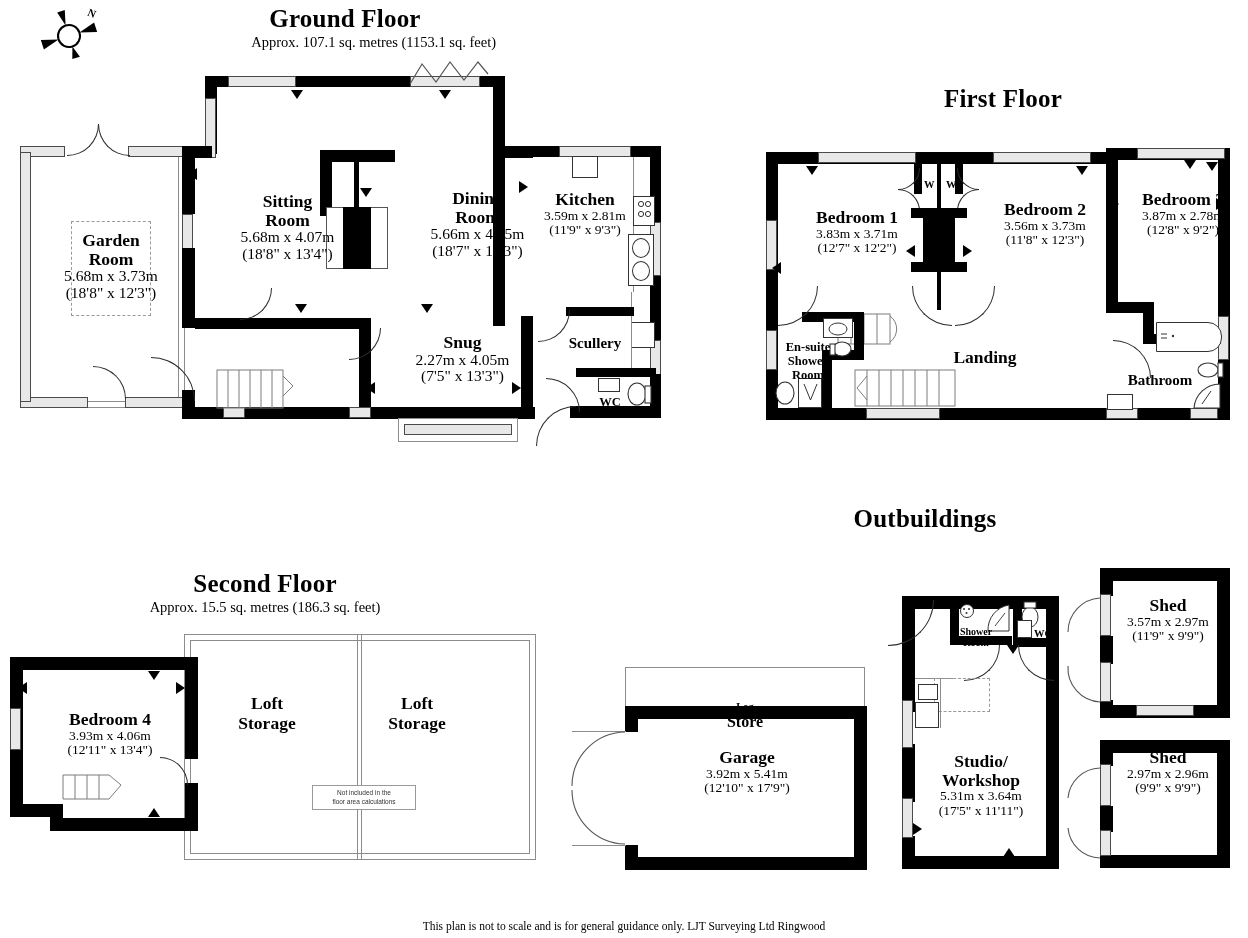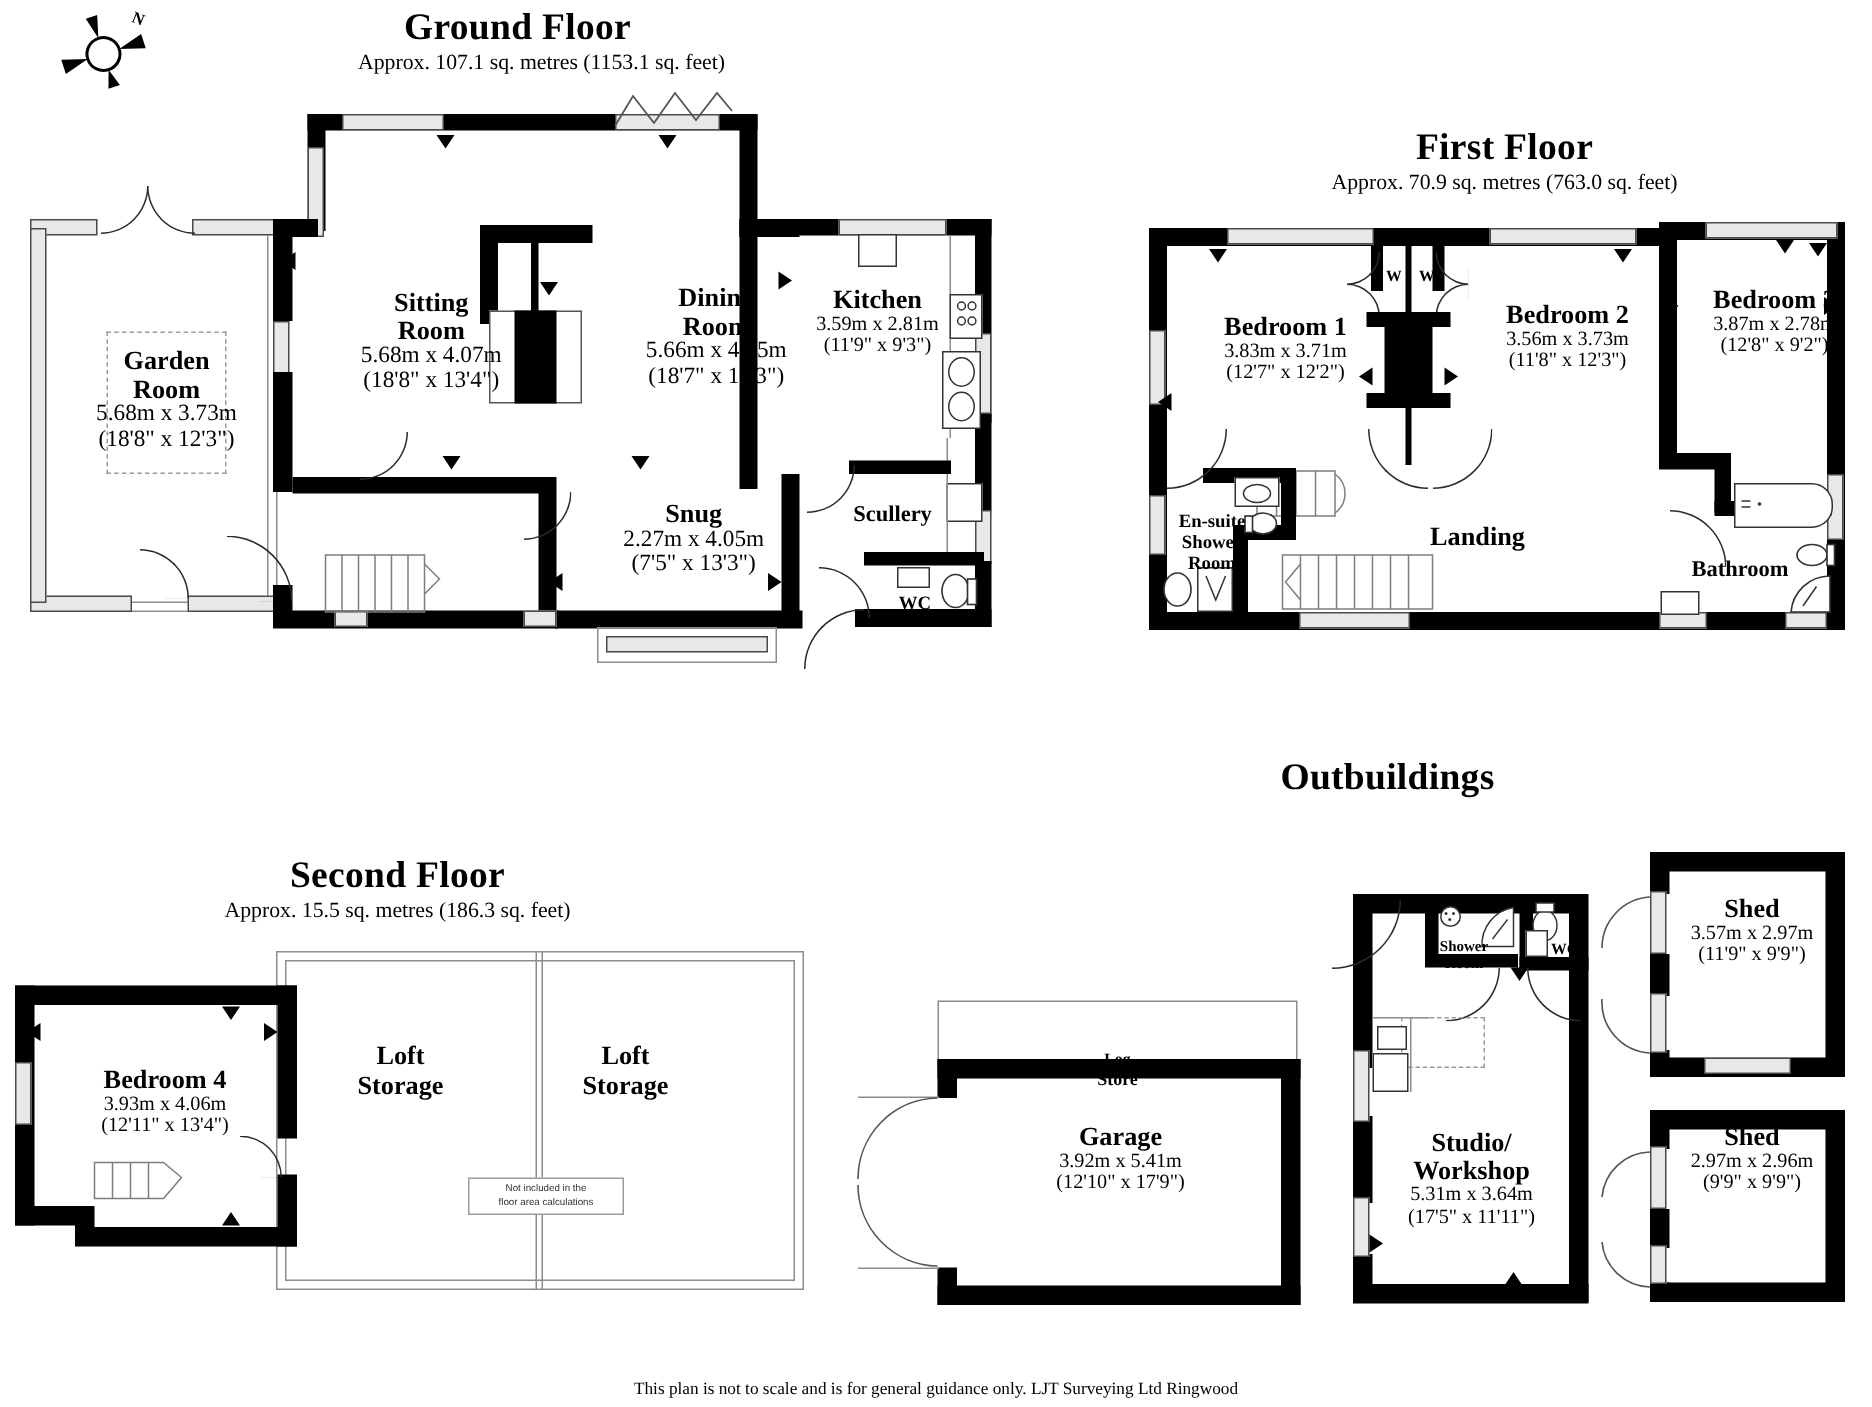--- a/index.html
+++ b/index.html
@@ -123,21 +123,21 @@
         <path d="M31 19 L35 4 L27 4 Z" fill="#000"></path>
         <path d="M31 41 L35 53 L27 53 Z" fill="#000"></path>
         <path d="M20 30 L3 35 L3 25 Z" fill="#000"></path>
         <path d="M42 30 L59 35 L59 25 Z" fill="#000"></path>
       </g>
     </svg>
     <div style="position:absolute;left:50px;top:1px;font-family:'Liberation Serif',serif;font-size:11px;font-weight:bold;transform:rotate(22deg);">N</div>
   </div>
 
   <div class="ttl" style="left:185px;top:5px;width:320px;">Ground Floor</div>
-  <div class="sub" style="left:201px;top:34px;width:320px;">Approx. 107.1 sq. metres (1153.1 sq. feet)</div>
+  <div class="sub" style="left:176px;top:34px;width:320px;text-align:right;">Approx. 107.1 sq. metres (1153.1 sq. feet)</div>
 
   <div class="out2" style="left:20px;top:146px;width:165px;height:262px;"></div>
   <div class="out" style="left:26px;top:152px;width:153px;height:250px;"></div>
 
   <div style="position:absolute;left:27px;top:146px;width:151px;height:12px;background:#fff;"></div>
   <div class="win winh" style="left:20px;top:146px;width:45px;"></div>
   <div class="win winh" style="left:128px;top:146px;width:58px;"></div>
 
   <div class="arc arc-br" style="left:67px;top:124px;width:32px;height:32px;"></div>
   <div class="arc arc-bl" style="left:98px;top:124px;width:32px;height:32px;"></div>
@@ -286,21 +286,20 @@
       <line x1="11" y1="0" x2="11" y2="38" stroke="#7d7d7d"></line>
       <line x1="22" y1="0" x2="22" y2="38" stroke="#7d7d7d"></line>
       <line x1="33" y1="0" x2="33" y2="38" stroke="#7d7d7d"></line>
       <line x1="44" y1="0" x2="44" y2="38" stroke="#7d7d7d"></line>
       <line x1="55" y1="0" x2="55" y2="38" stroke="#7d7d7d"></line>
       <path d="M66 6 L76 16 L66 26" fill="none" stroke="#7d7d7d"></path>
     </svg>
   </div>
 
   <div class="ttl" style="left:843px;top:85px;width:320px;">First Floor</div>
-  <div class="sub" style="left:843px;top:114px;width:320px;">Approx. 70.9 sq. metres (763.0 sq. feet)</div>
 
   <div class="w" style="left:766px;top:152px;width:352px;height:12px;"></div>
   <div class="w" style="left:1106px;top:148px;width:124px;height:12px;"></div>
   <div class="w" style="left:766px;top:152px;width:12px;height:268px;"></div>
   <div class="w" style="left:1218px;top:148px;width:12px;height:272px;"></div>
   <div class="w" style="left:766px;top:408px;width:464px;height:12px;"></div>
 
   <div class="win winh" style="left:818px;top:152px;width:98px;"></div>
   <div class="win winh" style="left:993px;top:152px;width:98px;"></div>
   <div class="win winh" style="left:1137px;top:148px;width:88px;"></div>
@@ -493,21 +492,21 @@
       <line x1="24" y1="0" x2="24" y2="24" stroke="#7d7d7d"></line>
       <line x1="36" y1="0" x2="36" y2="24" stroke="#7d7d7d"></line>
     </svg>
   </div>
 
   <div class="ttl" style="left:765px;top:505px;width:320px;">Outbuildings</div>
 
   <div class="out" style="left:625px;top:667px;width:240px;height:45px;"></div>
   <div class="rlabel tinylabel" style="left:700px;top:673px;width:90px;line-height:1.15;">
     <span class="rname xs" style="font-size:10.5px;margin-top:28px;">Log</span>
-    <span class="rname xs" style="font-size:12px;">Store</span>
+    <span class="rname xs" style="font-size:16px;">Store</span>
   </div>
 
   <div class="w" style="left:625px;top:706px;width:242px;height:13px;"></div>
   <div class="w" style="left:854px;top:706px;width:13px;height:164px;"></div>
   <div class="w" style="left:625px;top:857px;width:242px;height:13px;"></div>
   <div class="w" style="left:625px;top:706px;width:13px;height:26px;"></div>
   <div class="w" style="left:625px;top:845px;width:13px;height:25px;"></div>
   <div class="line" style="left:572px;top:731px;width:54px;height:1px;"></div>
   <div class="line" style="left:572px;top:845px;width:54px;height:1px;"></div>
   <svg style="position:absolute;left:570px;top:732px;" width="60" height="114">

